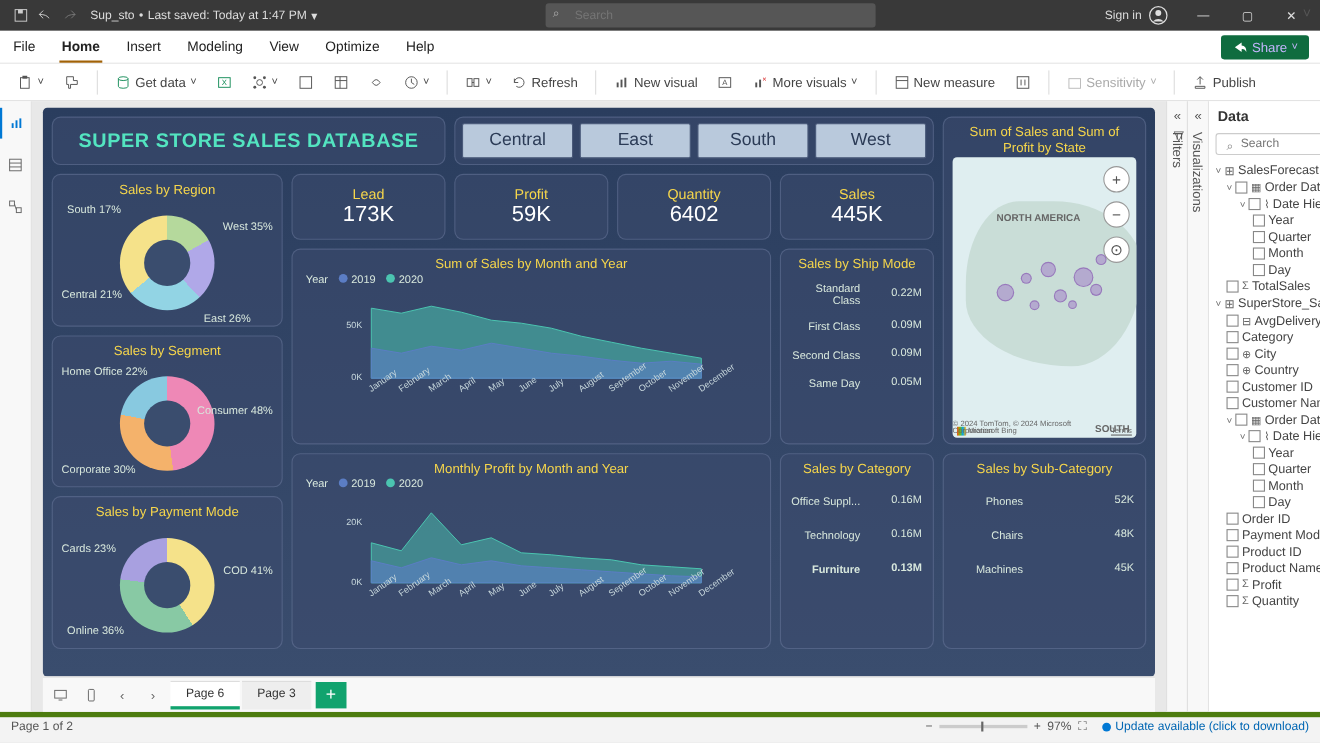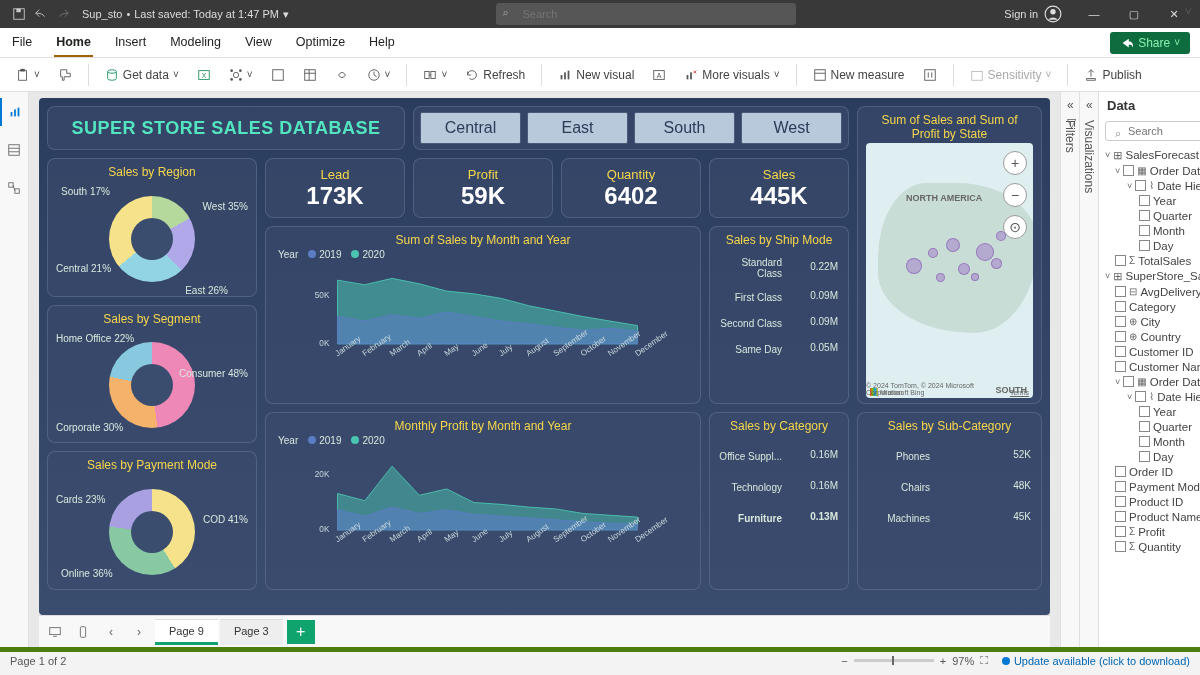--- a/index.html
+++ b/index.html
@@ -10,41 +10,41 @@
 .titlebar .search { flex: 1; display: flex; justify-content: center; }
 .titlebar .search input { width: 300px; background: #565656; border: none; border-radius: 3px; height: 22px; color: #eee; padding-left: 26px; font-size: 11px; }
 .titlebar .search-wrap { position: relative; }
 .titlebar .search-wrap .sicon { position: absolute; left: 6px; top: 3px; color: #aaa; }
 .titlebar .right { display: flex; align-items: center; gap: 4px; }
 .titlebar .win-btn { width: 36px; height: 28px; display: inline-flex; align-items: center; justify-content: center; color: #ddd; }
 .menubar { background: #fff; height: 30px; display: flex; align-items: center; border-bottom: 1px solid #e0e0e0; padding: 0 10px; font-size: 12.5px; justify-content: space-between; }
 .menubar .tabs { display: flex; gap: 20px; }
 .menubar .tab { padding: 6px 2px; cursor: pointer; color: #222; }
 .menubar .tab.active { border-bottom: 2px solid #a16207; font-weight: 600; }
-.share-btn { background: #0f6c3f; color: #86efac; padding: 4px 10px; border-radius: 3px; font-size: 12px; display: flex; align-items: center; gap: 4px; }
+.share-btn { background: #0f6c3f; color: #c4b5fd; padding: 4px 10px; border-radius: 3px; font-size: 12px; display: flex; align-items: center; gap: 4px; }
 .toolbar { background: #fff; height: 34px; display: flex; align-items: center; border-bottom: 1px solid #e0e0e0; padding: 0 10px; gap: 6px; font-size: 12px; color: #333; }
 .toolbar .sep { width: 1px; height: 22px; background: #ddd; margin: 0 4px; }
 .toolbar .tbtn { display: flex; align-items: center; gap: 4px; padding: 3px 6px; cursor: pointer; color: #444; }
 .toolbar .tbtn.dis { color: #aaa; }
 .main { display: flex; height: 555px; }
 .leftrail { width: 36px; background: #f8f8f8; border-right: 1px solid #e0e0e0; display: flex; flex-direction: column; align-items: center; padding-top: 6px; gap: 10px; }
 .leftrail .ritem { width: 28px; height: 28px; display: flex; align-items: center; justify-content: center; color: #555; cursor: pointer; }
 .leftrail .ritem.active { border-left: 2px solid #0078d4; color: #0078d4; }
 .canvas-wrap { flex: 1; background: #e8e8e8; padding: 6px 10px 0 10px; position: relative; display: flex; flex-direction: column; }
 .canvas { flex: 1; background: linear-gradient(180deg, #2a3d5e, #3a4d6e); border-radius: 4px; padding: 8px; display: grid; grid-template-columns: 210px 140px 140px 140px 140px 185px; grid-template-rows: 44px 60px 178px 178px; gap: 8px; color: #d8e8dd; }
 .card { background: rgba(60,75,110,0.55); border: 1px solid rgba(120,135,170,0.4); border-radius: 8px; padding: 6px 8px; position: relative; overflow: hidden; }
 .card-title { text-align: center; font-size: 12px; color: #f6d64b; margin-bottom: 2px; }
 .title-card { grid-column: 1 / 3; grid-row: 1 / 2; display: flex; align-items: center; justify-content: center; }
 .title-card h1 { font-size: 18px; color: #53e4c0; font-weight: 700; letter-spacing: 0.5px; }
 .slicer-card { grid-column: 3 / 6; grid-row: 1 / 2; display: flex; align-items: center; justify-content: center; gap: 6px; padding: 6px; }
 .slicer-btn { flex: 1; background: #b9c9dc; color: #2b3b56; text-align: center; padding: 6px 4px; border-radius: 2px; font-size: 16px; cursor: pointer; border: 1px solid #4a5a7a; }
 .map-card { grid-column: 6 / 7; grid-row: 1 / 4; }
 .kpi { display: flex; flex-direction: column; align-items: center; justify-content: center; }
 .kpi .klabel { color: #f6d64b; font-size: 13px; }
-.kpi .kval { font-size: 24px; color: #fff; font-weight: 700; }
+.kpi .kval { font-size: 20px; color: #fff; font-weight: 400; }
 .linechart-card { grid-column: 2 / 5; }
 .ship-card { grid-column: 5 / 6; grid-row: 3 / 4; }
 .cat-card { grid-column: 5 / 6; grid-row: 4 / 5; }
 .subcat-card { grid-column: 6 / 7; grid-row: 4 / 5; }
 .donut-wrap { display:flex; justify-content:center; align-items:center; position:relative; height:115px; }
 .donut { width: 86px; height: 86px; border-radius: 50%; position: relative; }
 .donut::after { content:''; position:absolute; top: 22px; left: 22px; width:42px; height:42px; border-radius:50%; background:#3a4d6e; }
 .dlabel { position:absolute; font-size:10px; color:#d8e8dd; white-space:nowrap; }
 .barrow { display:flex; align-items:center; margin: 7px 0; font-size:10px; }
 .barrow .blbl { width: 70px; text-align:right; padding-right:6px; color:#d8e8dd; }
@@ -528,21 +528,21 @@
           </svg>
         </span>
       <span class="pview">
           <svg class="icon" viewBox="0 0 16 16">
             <rect x="5" y="2" width="6" height="12" rx="1" fill="none" stroke="#666"></rect>
           </svg>
         </span>
       <span class="pview" style="font-size:12px">‹</span>
       <span class="pview" style="font-size:12px">›</span>
       <span id="pagetabs-inner" style="display:flex;gap:2px">
-          <span class="ptab active">Page 9</span>
+          <span class="ptab active">Page 6</span>
           <span class="ptab">Page 3</span>
         </span>
       <span class="padd">+</span>
     </div>
   </div>
 
   <div class="filters-pill">
     <span class="chev">«</span>
     <span>Filters</span>
     <span style="writing-mode:horizontal-tb;position:absolute;top:24px;left:6px">▽</span>

